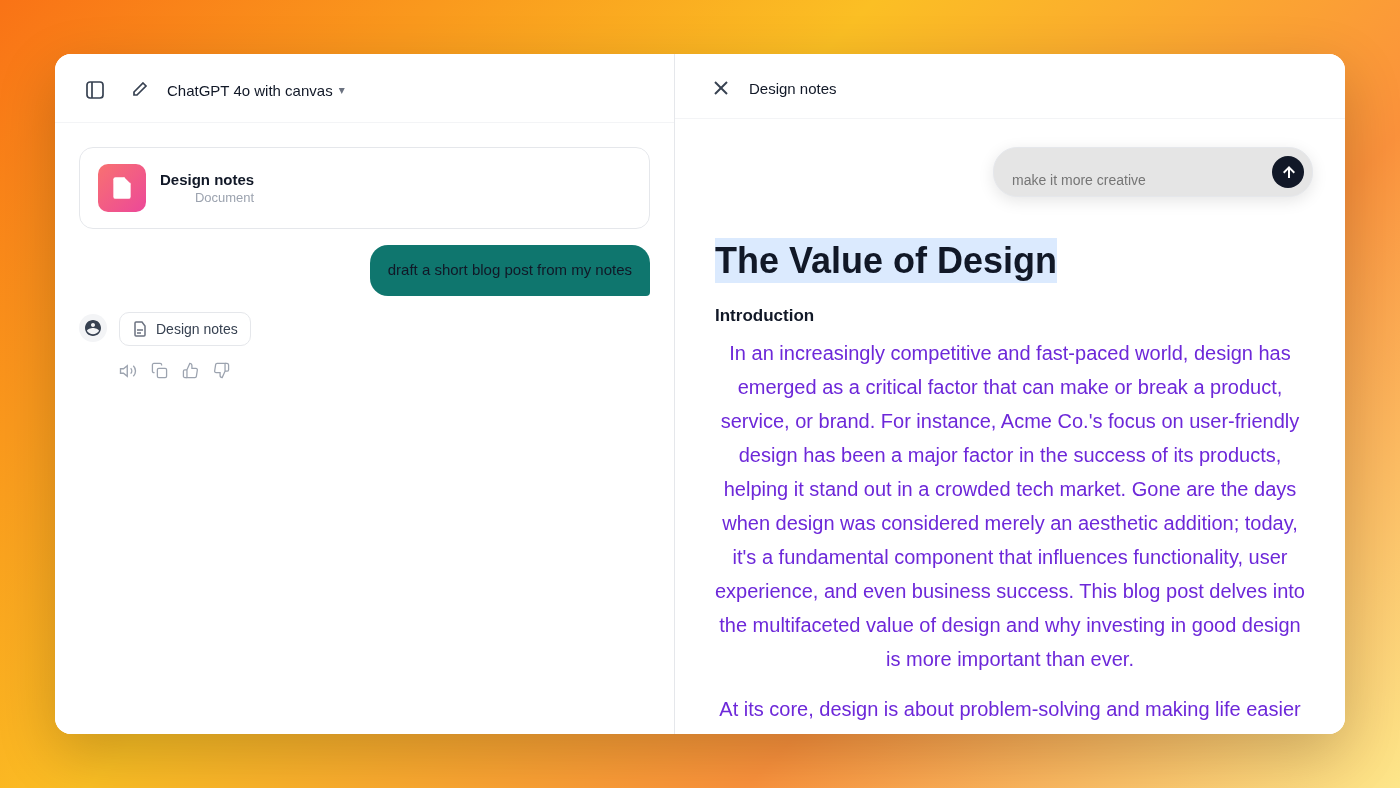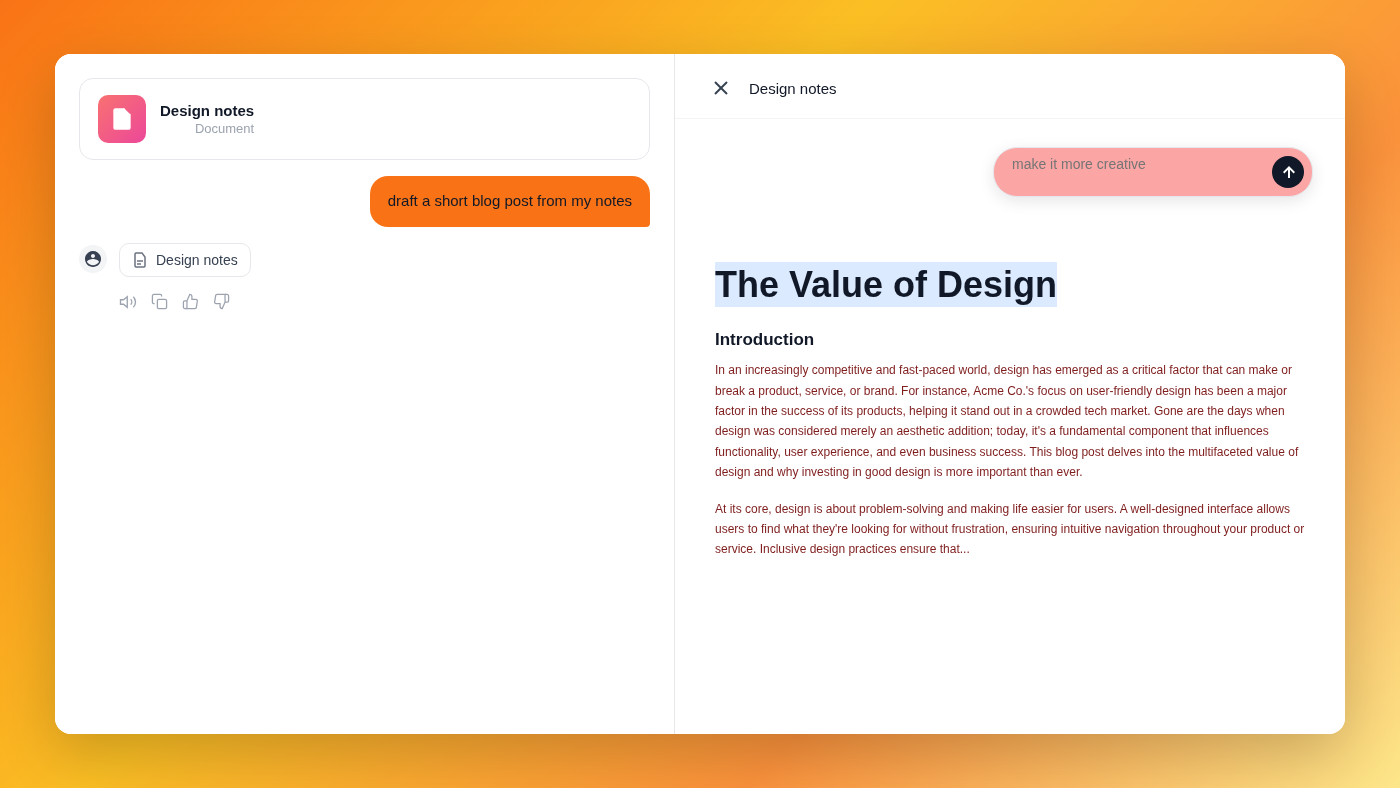--- a/index.html
+++ b/index.html
@@ -113,21 +113,21 @@
     .attachment-info .subtitle {
       font-size: 13px;
       color: #9ca3af;
       margin-top: 2px;
       text-align: right;
     }
 
     
     .user-message {
       align-self: flex-end;
-      background: #f97316;
+      background: #0f766e;
       border-radius: 18px 18px 4px 18px;
       padding: 14px 18px;
       max-width: 320px;
       font-size: 15px;
       color: #111827;
       line-height: 1.5;
     }
 
     
     .ai-response {
@@ -230,25 +230,25 @@
       overflow-y: auto;
       padding: 32px 40px;
       position: relative;
     }
 
     
     .prompt-bar {
       position: absolute;
       top: 28px;
       right: 32px;
-      background: #fca5a5;
+      background: #e5e5e5;
       border: 1px solid #e5e7eb;
       border-radius: 24px;
       display: flex;
-      align-items: flex-start;
+      align-items: flex-end;
       padding: 8px 8px 8px 18px;
       gap: 10px;
       box-shadow: 0 4px 16px rgba(0,0,0,0.1);
       min-width: 320px;
     }
 
     .prompt-input {
       flex: 1;
       border: none;
       outline: none;
@@ -276,56 +276,74 @@
       color: #111827;
       line-height: 1.2;
       margin-bottom: 24px;
       background: #dbeafe;
       display: inline;
       padding: 2px 0;
     }
 
     .doc-heading-wrap {
       margin-bottom: 24px;
-      margin-top: 112px;
+      margin-top: 88px;
     }
 
     .section-heading {
       font-size: 17px;
       font-weight: 700;
       color: #111827;
       margin-bottom: 10px;
       margin-top: 24px;
     }
 
     .doc-para {
-      font-size: 12px;
-      color: #7f1d1d;
+      font-size: 20px;
+      color: #6d28d9;
       line-height: 1.7;
       margin-bottom: 16px;
+      text-align: center;
     }
 
     
     .left-content::-webkit-scrollbar,
     .right-content::-webkit-scrollbar {
       width: 4px;
     }
     .left-content::-webkit-scrollbar-thumb,
     .right-content::-webkit-scrollbar-thumb {
       background: #d1d5db;
       border-radius: 4px;
     }
   </style>
 </head>
 <body>
 
 <div class="app-window">
 
   <div class="left-panel">
 
+    <div class="left-header">
+      <div class="icon-btn">
+        <svg width="20" height="20" viewBox="0 0 20 20" fill="none" stroke="currentColor" stroke-width="1.7">
+          <rect x="2" y="2" width="16" height="16" rx="3"></rect>
+          <line x1="7" y1="2" x2="7" y2="18"></line>
+        </svg>
+      </div>
+      <div class="icon-btn">
+        <svg width="18" height="18" viewBox="0 0 18 18" fill="none" stroke="currentColor" stroke-width="1.7">
+          <path d="M13 2l3 3-9 9H4v-3L13 2z"></path>
+        </svg>
+      </div>
+      <div class="header-title">
+        <span>ChatGPT 4o with canvas</span>
+        <span class="chevron">▾</span>
+      </div>
+    </div>
 
     <div class="left-content">
 
       <div class="attachment-card">
         <div class="doc-icon-wrap">
           <svg width="26" height="26" viewBox="0 0 24 24" fill="white">
             <path d="M14 2H6a2 2 0 0 0-2 2v16a2 2 0 0 0 2 2h12a2 2 0 0 0 2-2V8l-6-6z"></path>
             <path d="M14 2v6h6" fill="none" stroke="rgba(255,255,255,0.5)" stroke-width="1.5"></path>
             <line x1="8" y1="13" x2="16" y2="13" stroke="rgba(255,255,255,0.7)" stroke-width="1.5"></line>
             <line x1="8" y1="17" x2="14" y2="17" stroke="rgba(255,255,255,0.7)" stroke-width="1.5"></line>

